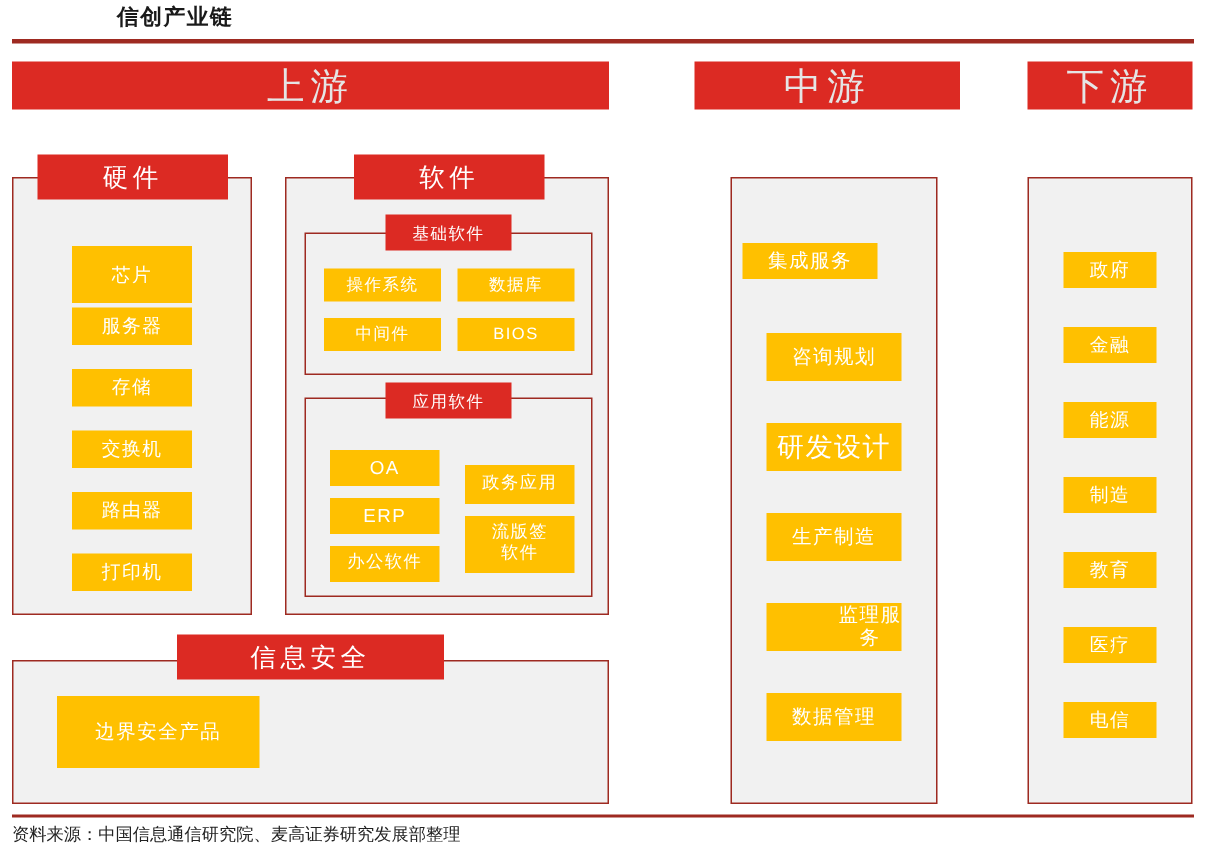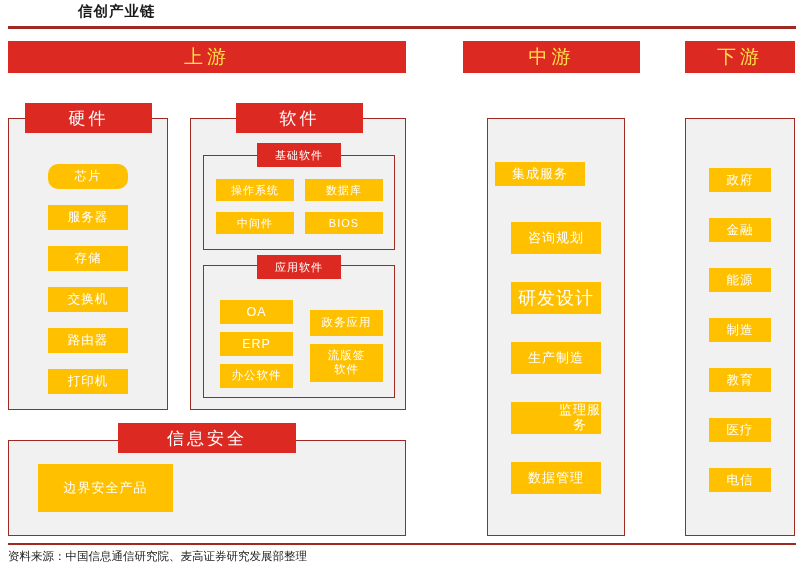--- a/index.html
+++ b/index.html
@@ -49,25 +49,25 @@
     left: 8px;
     top: 549px;
     font-size: 11.5px;
     color: #222222;
     white-space: nowrap;
   }
   
   .banner {
     position: absolute;
     background: #dc2a23;
-    color: #fde047;
+    color: #e5e5e5;
     display: flex;
     align-items: center;
     justify-content: center;
-    font-size: 19px;
+    font-size: 25px;
     letter-spacing: 4px;
     box-sizing: border-box;
     text-align: center;
   }
   .banner-upstream { left: 8px;   top: 41px; width: 398px; height: 32px; }
   .banner-midstream{ left: 463px; top: 41px; width: 177px; height: 32px; }
   .banner-downstream{left: 685px; top: 41px; width: 110px; height: 32px; }
 
   
   .panel {
@@ -131,21 +131,21 @@
 
   <div class="page-title">信创产业链</div>
   <div class="rule-top"></div>
 
   <div class="banner banner-upstream">上游</div>
   <div class="banner banner-midstream">中游</div>
   <div class="banner banner-downstream">下游</div>
 
   <div class="panel panel-hardware"></div>
   <div class="panel-label label-hardware">硬件</div>
-  <div class="chip" style="left:48px; top:164px; width:80px; height:25px;border-radius:10px;">芯片</div>
+  <div class="chip" style="left:48px; top:164px; width:80px; height:38px;">芯片</div>
   <div class="chip" style="left:48px; top:205px; width:80px; height:25px;">服务器</div>
   <div class="chip" style="left:48px; top:287px; width:80px; height:25px;">交换机</div>
   <div class="chip" style="left:48px; top:246px; width:80px; height:25px;">存储</div>
   <div class="chip" style="left:48px; top:369px; width:80px; height:25px;">打印机</div>
   <div class="chip" style="left:48px; top:328px; width:80px; height:25px;">路由器</div>
 
   <div class="panel panel-software"></div>
   <div class="panel-label label-software">软件</div>
 
   <div class="panel panel-basesw"></div>

